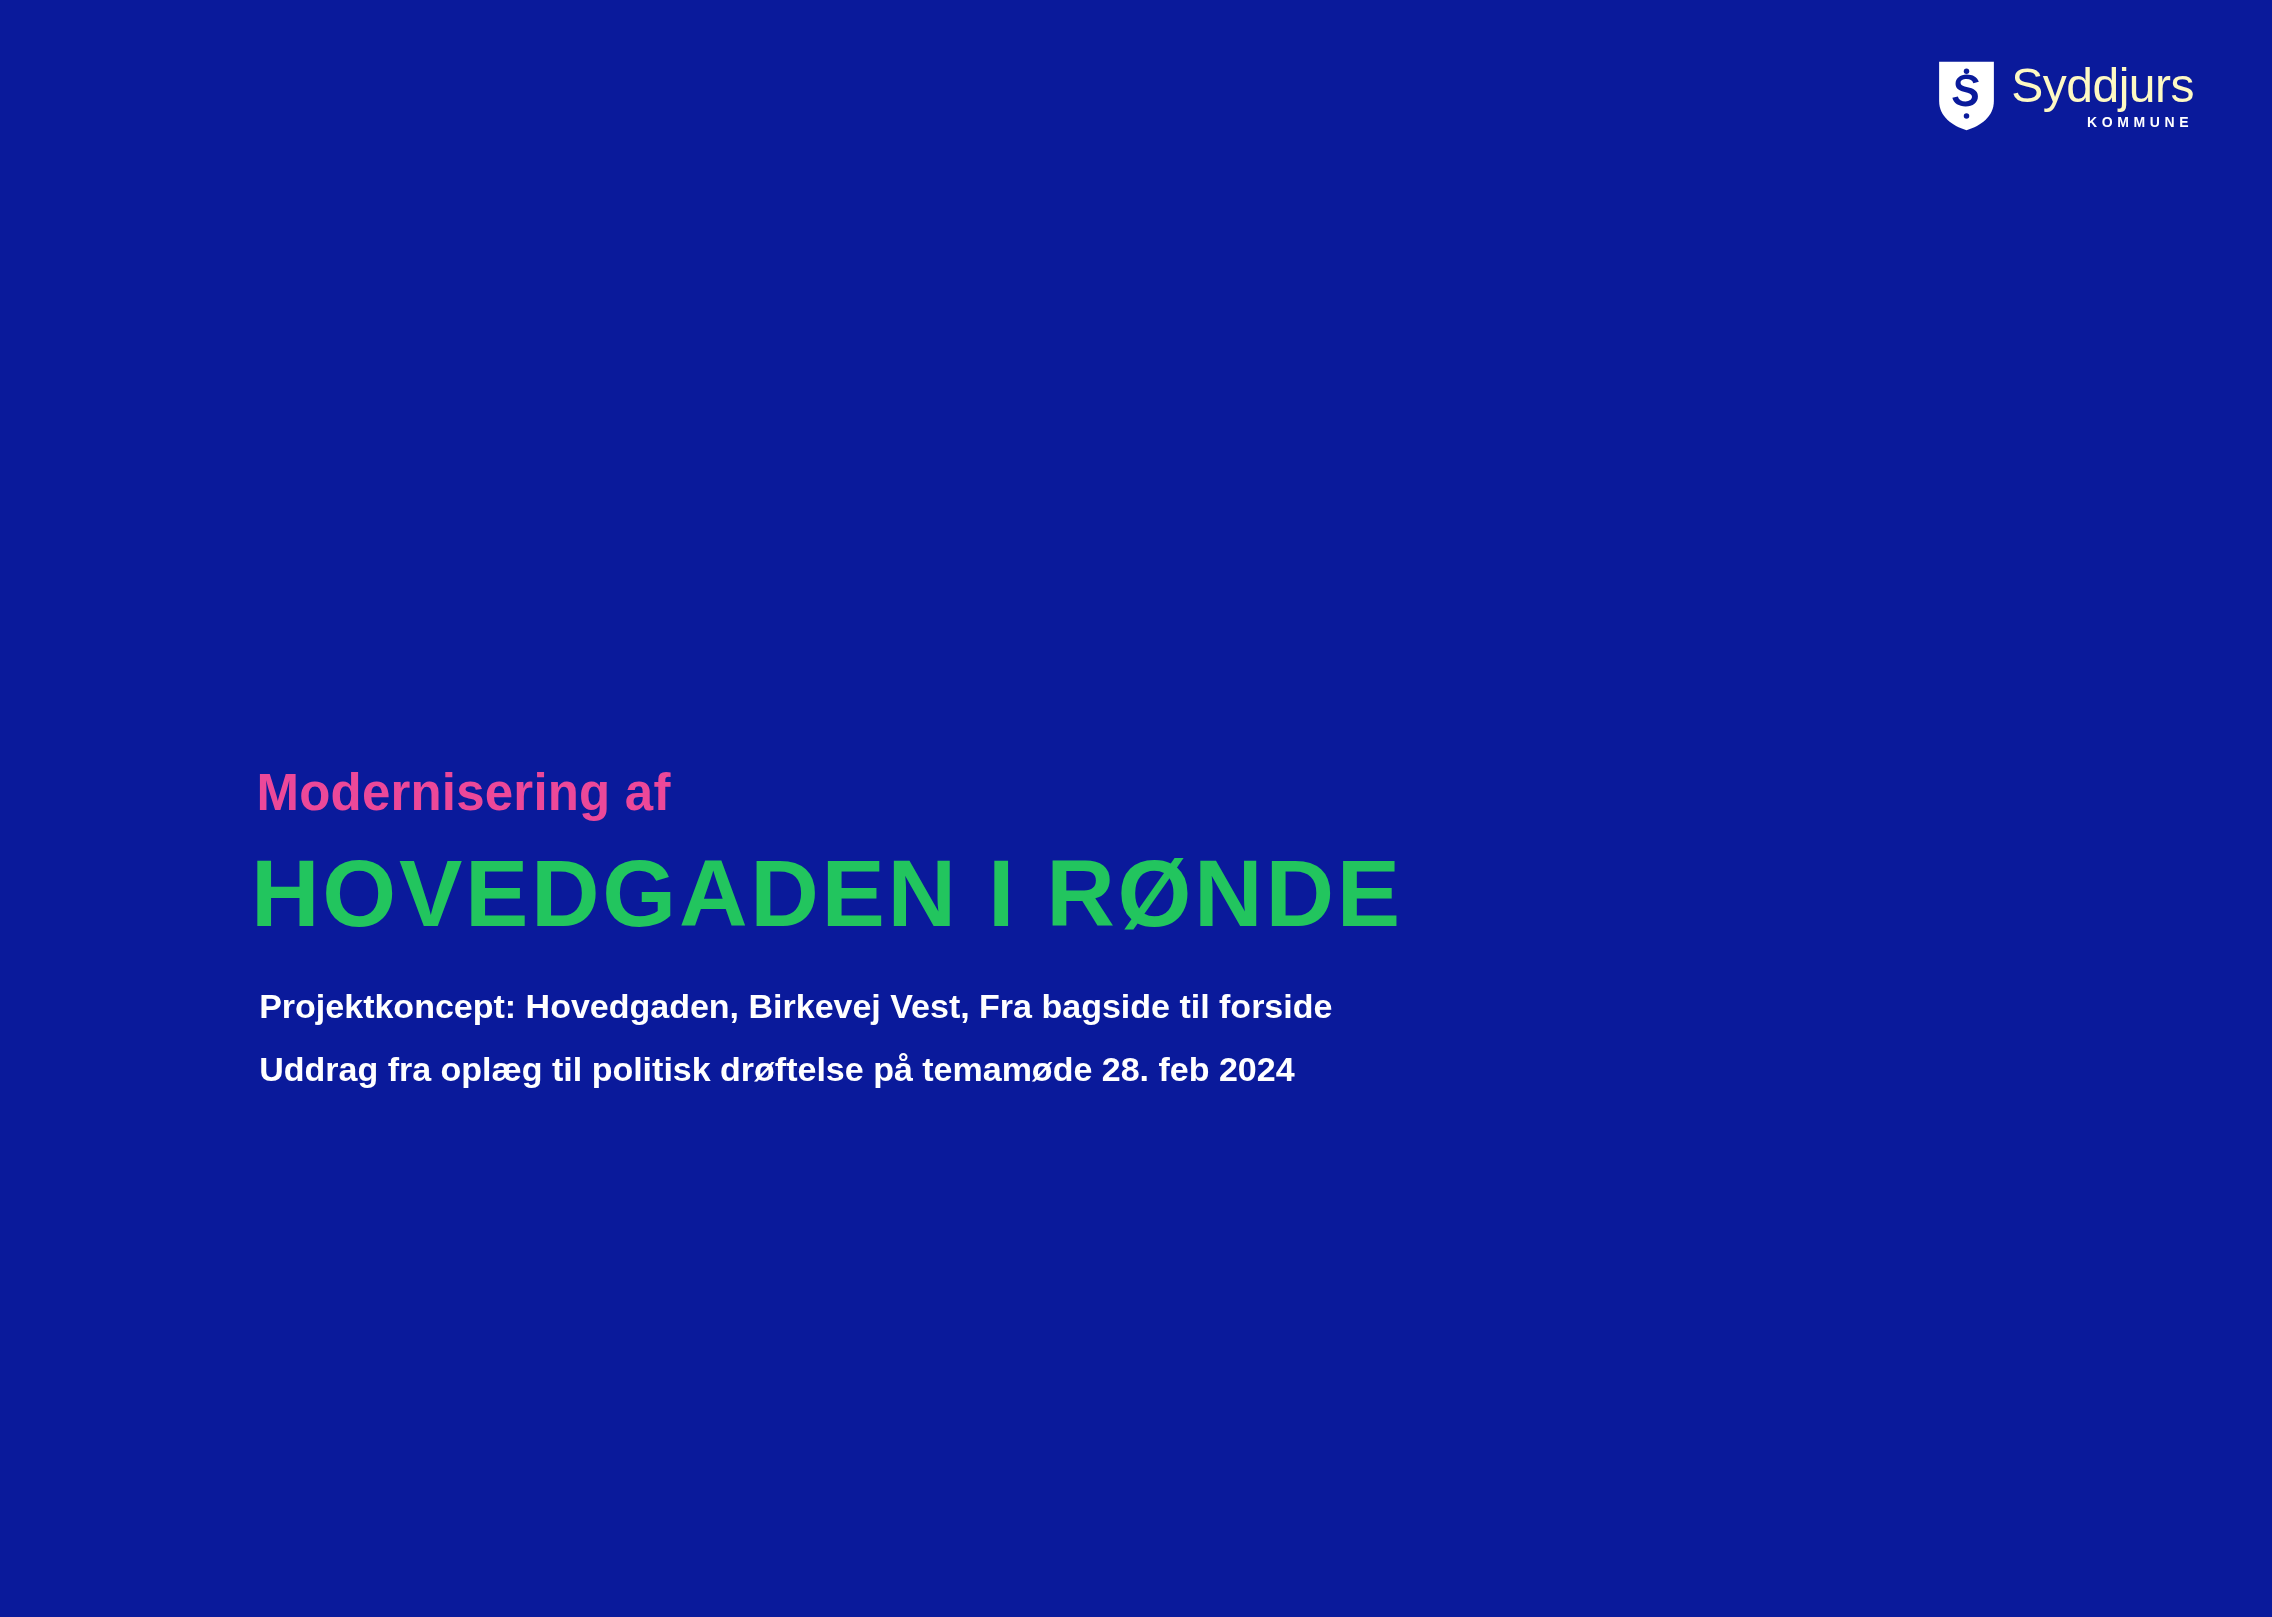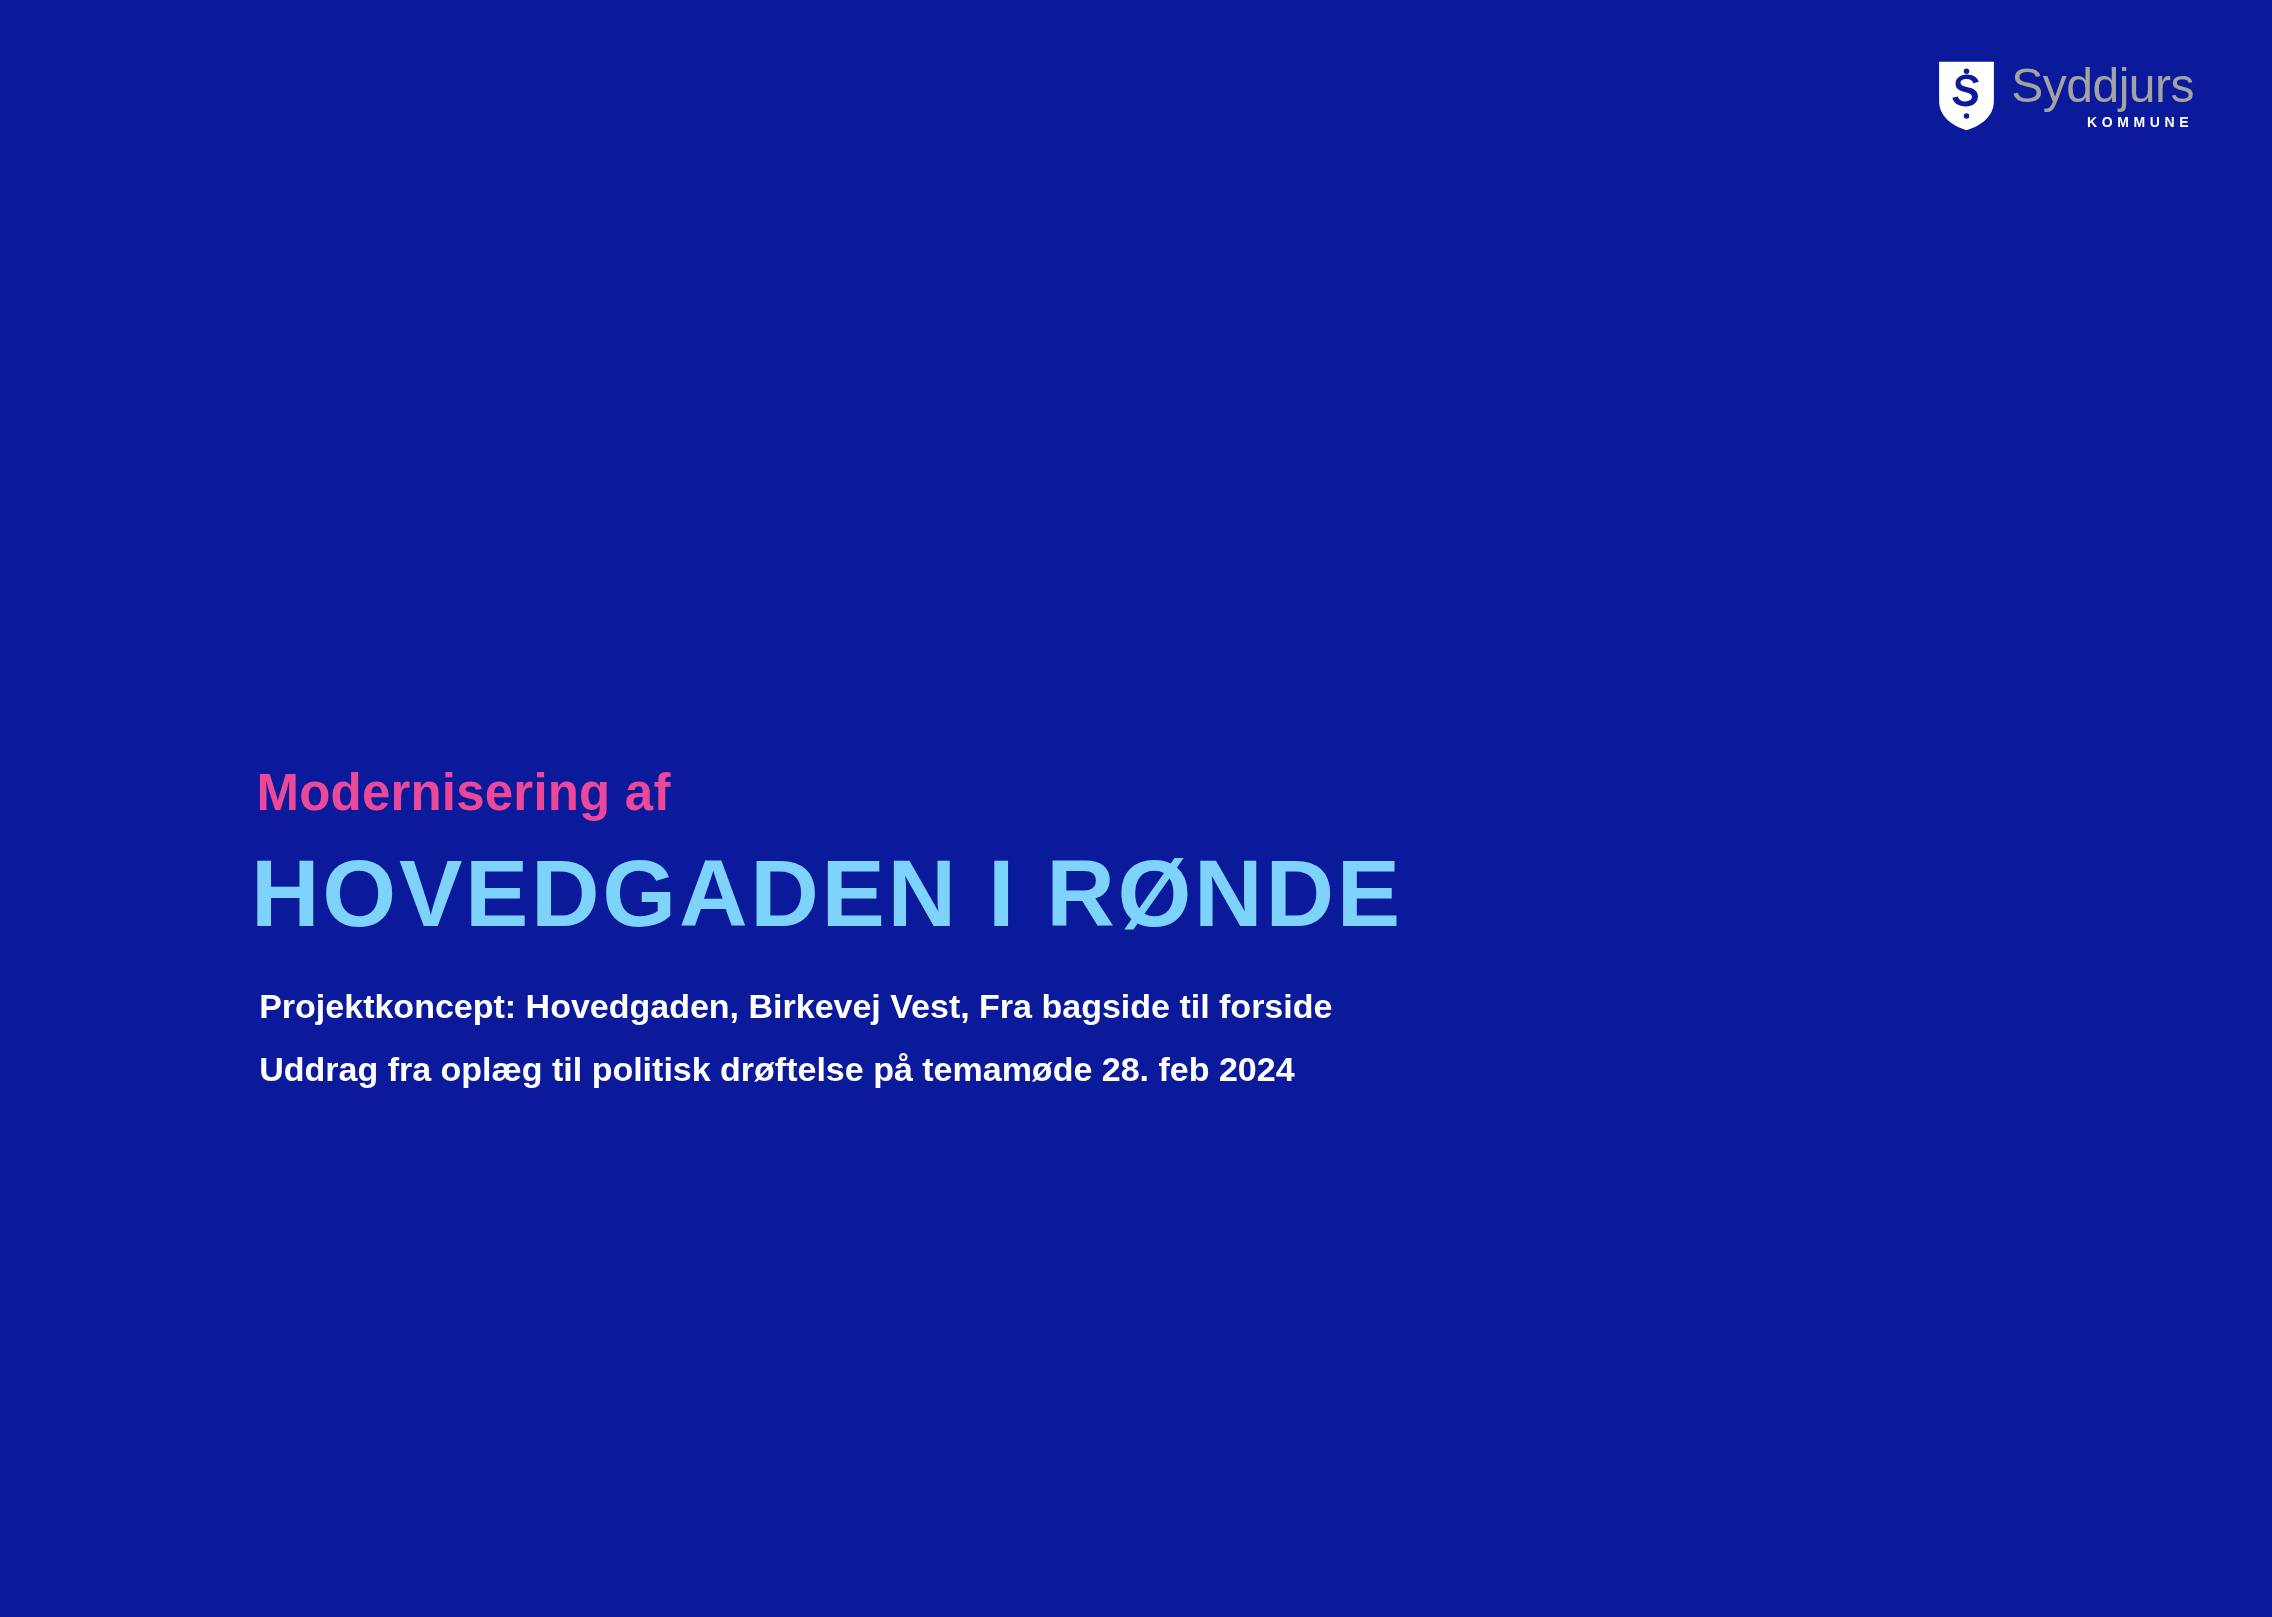--- a/index.html
+++ b/index.html
@@ -38,21 +38,21 @@
   .logo-words {
     display: flex;
     flex-direction: column;
     align-items: flex-end;
     line-height: 1;
   }
   .logo-name {
     font-size: 48px;
     font-weight: 400;
     letter-spacing: -0.5px;
-    color: #a3a3a3;
+    color: #fef9c3;
     font-family: "Liberation Sans", sans-serif;
   }
   .logo-sub {
     font-size: 14px;
     letter-spacing: 4.6px;
     font-weight: 700;
     color: #ffffff;
     margin-top: 4.6px;
     margin-right: 0.9px;
     text-align: center;
@@ -70,21 +70,21 @@
     font-weight: 700;
     letter-spacing: 0.2px;
     margin: 0 0 17.4px 5.5px;
     color: #ec4899;
   }
   .headline {
     font-size: 95px;
     font-weight: 700;
     letter-spacing: 2.7px;
     margin: 0 0 39px 0;
-    color: #7dd3fc;
+    color: #22c55e;
     white-space: nowrap;
   }
   .subline {
     font-size: 34px;
     font-weight: 700;
     margin: 0 0 0 8.2px;
     color: #ffffff;
   }
   .subline.second {
     margin-top: 24px;

